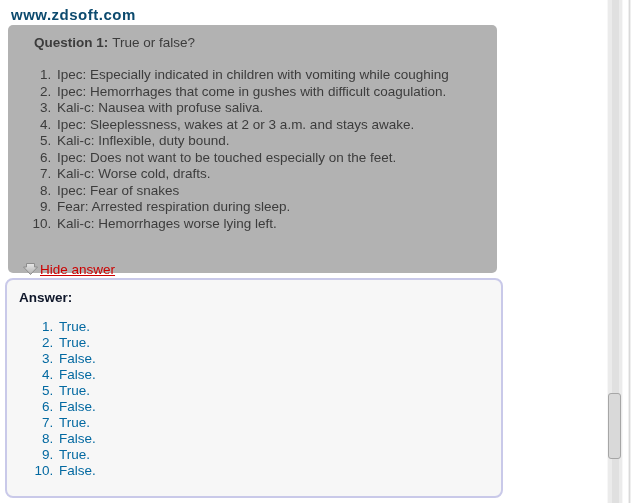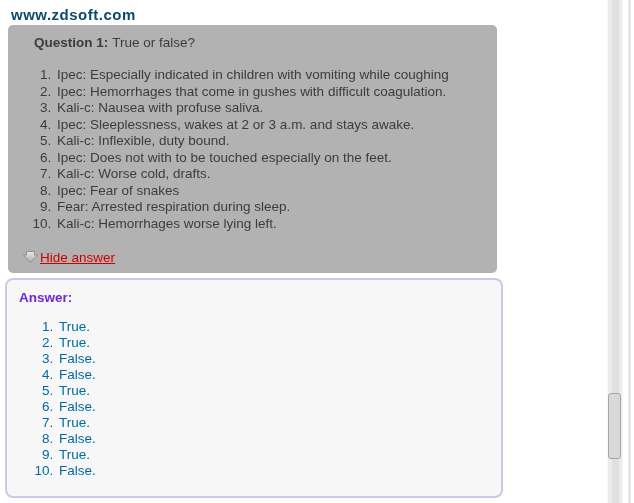--- a/index.html
+++ b/index.html
@@ -43,21 +43,21 @@
   .q-prompt { margin-left: 4px; }
   ol.q-list {
     margin: 15px 0 0 0;
     padding-left: 33px;
     font-size: 13.5px;
     line-height: 16.5px;
   }
   ol.q-list li { padding-left: 2px; }
 
   .toggle-row {
-    margin-top: 17px;
+    margin-top: 29px;
     display: flex;
     align-items: center;
   }
   .toggle-row .arrow { width: 17px; height: 16px; margin-right: 1px; flex: 0 0 auto; }
   a.hide-answer {
     color: #cc0000;
     text-decoration: underline;
     font-size: 13.5px;
     cursor: pointer;
   }
@@ -67,21 +67,21 @@
     position: absolute;
     left: 5px; top: 278px;
     width: 494px; height: 216px;
     background: #f7f7f7;
     border: 2px solid #c9c9e9;
     border-radius: 8px;
     box-sizing: content-box;
     padding: 0;
   }
   .a-inner { padding: 10px 12px; }
-  .a-label { font-weight: bold; font-size: 13.5px; color: #6d28d9; }
+  .a-label { font-weight: bold; font-size: 13.5px; color: #0f172a; }
   ol.a-list {
     margin: 14px 0 0 0;
     padding-left: 38px;
     font-size: 13.5px;
     line-height: 16px;
     color: #0369a1;
   }
   ol.a-list li { padding-left: 2px; }
 
   
@@ -127,21 +127,21 @@
   <div class="q-title">
     <span class="q-label">Question 1:</span><span class="q-prompt">True or false?</span>
   </div>
 
   <ol class="q-list">
     <li>Ipec: Especially indicated in children with vomiting while coughing</li>
     <li>Ipec: Hemorrhages that come in gushes with difficult coagulation.</li>
     <li>Kali-c: Nausea with profuse saliva.</li>
     <li>Ipec: Sleeplessness, wakes at 2 or 3 a.m. and stays awake.</li>
     <li>Kali-c: Inflexible, duty bound.</li>
-    <li>Ipec: Does not with to be touched especially on the feet.</li>
+    <li>Ipec: Does not want to be touched especially on the feet.</li>
     <li>Kali-c: Worse cold, drafts.</li>
     <li>Ipec: Fear of snakes</li>
     <li>Fear: Arrested respiration during sleep.</li>
     <li>Kali-c: Hemorrhages worse lying left.</li>
   </ol>
 
   <div class="toggle-row">
     <svg class="arrow" viewBox="0 0 17 16">
       <defs>
         <linearGradient id="ag" x1="0" y1="0" x2="0" y2="1">

